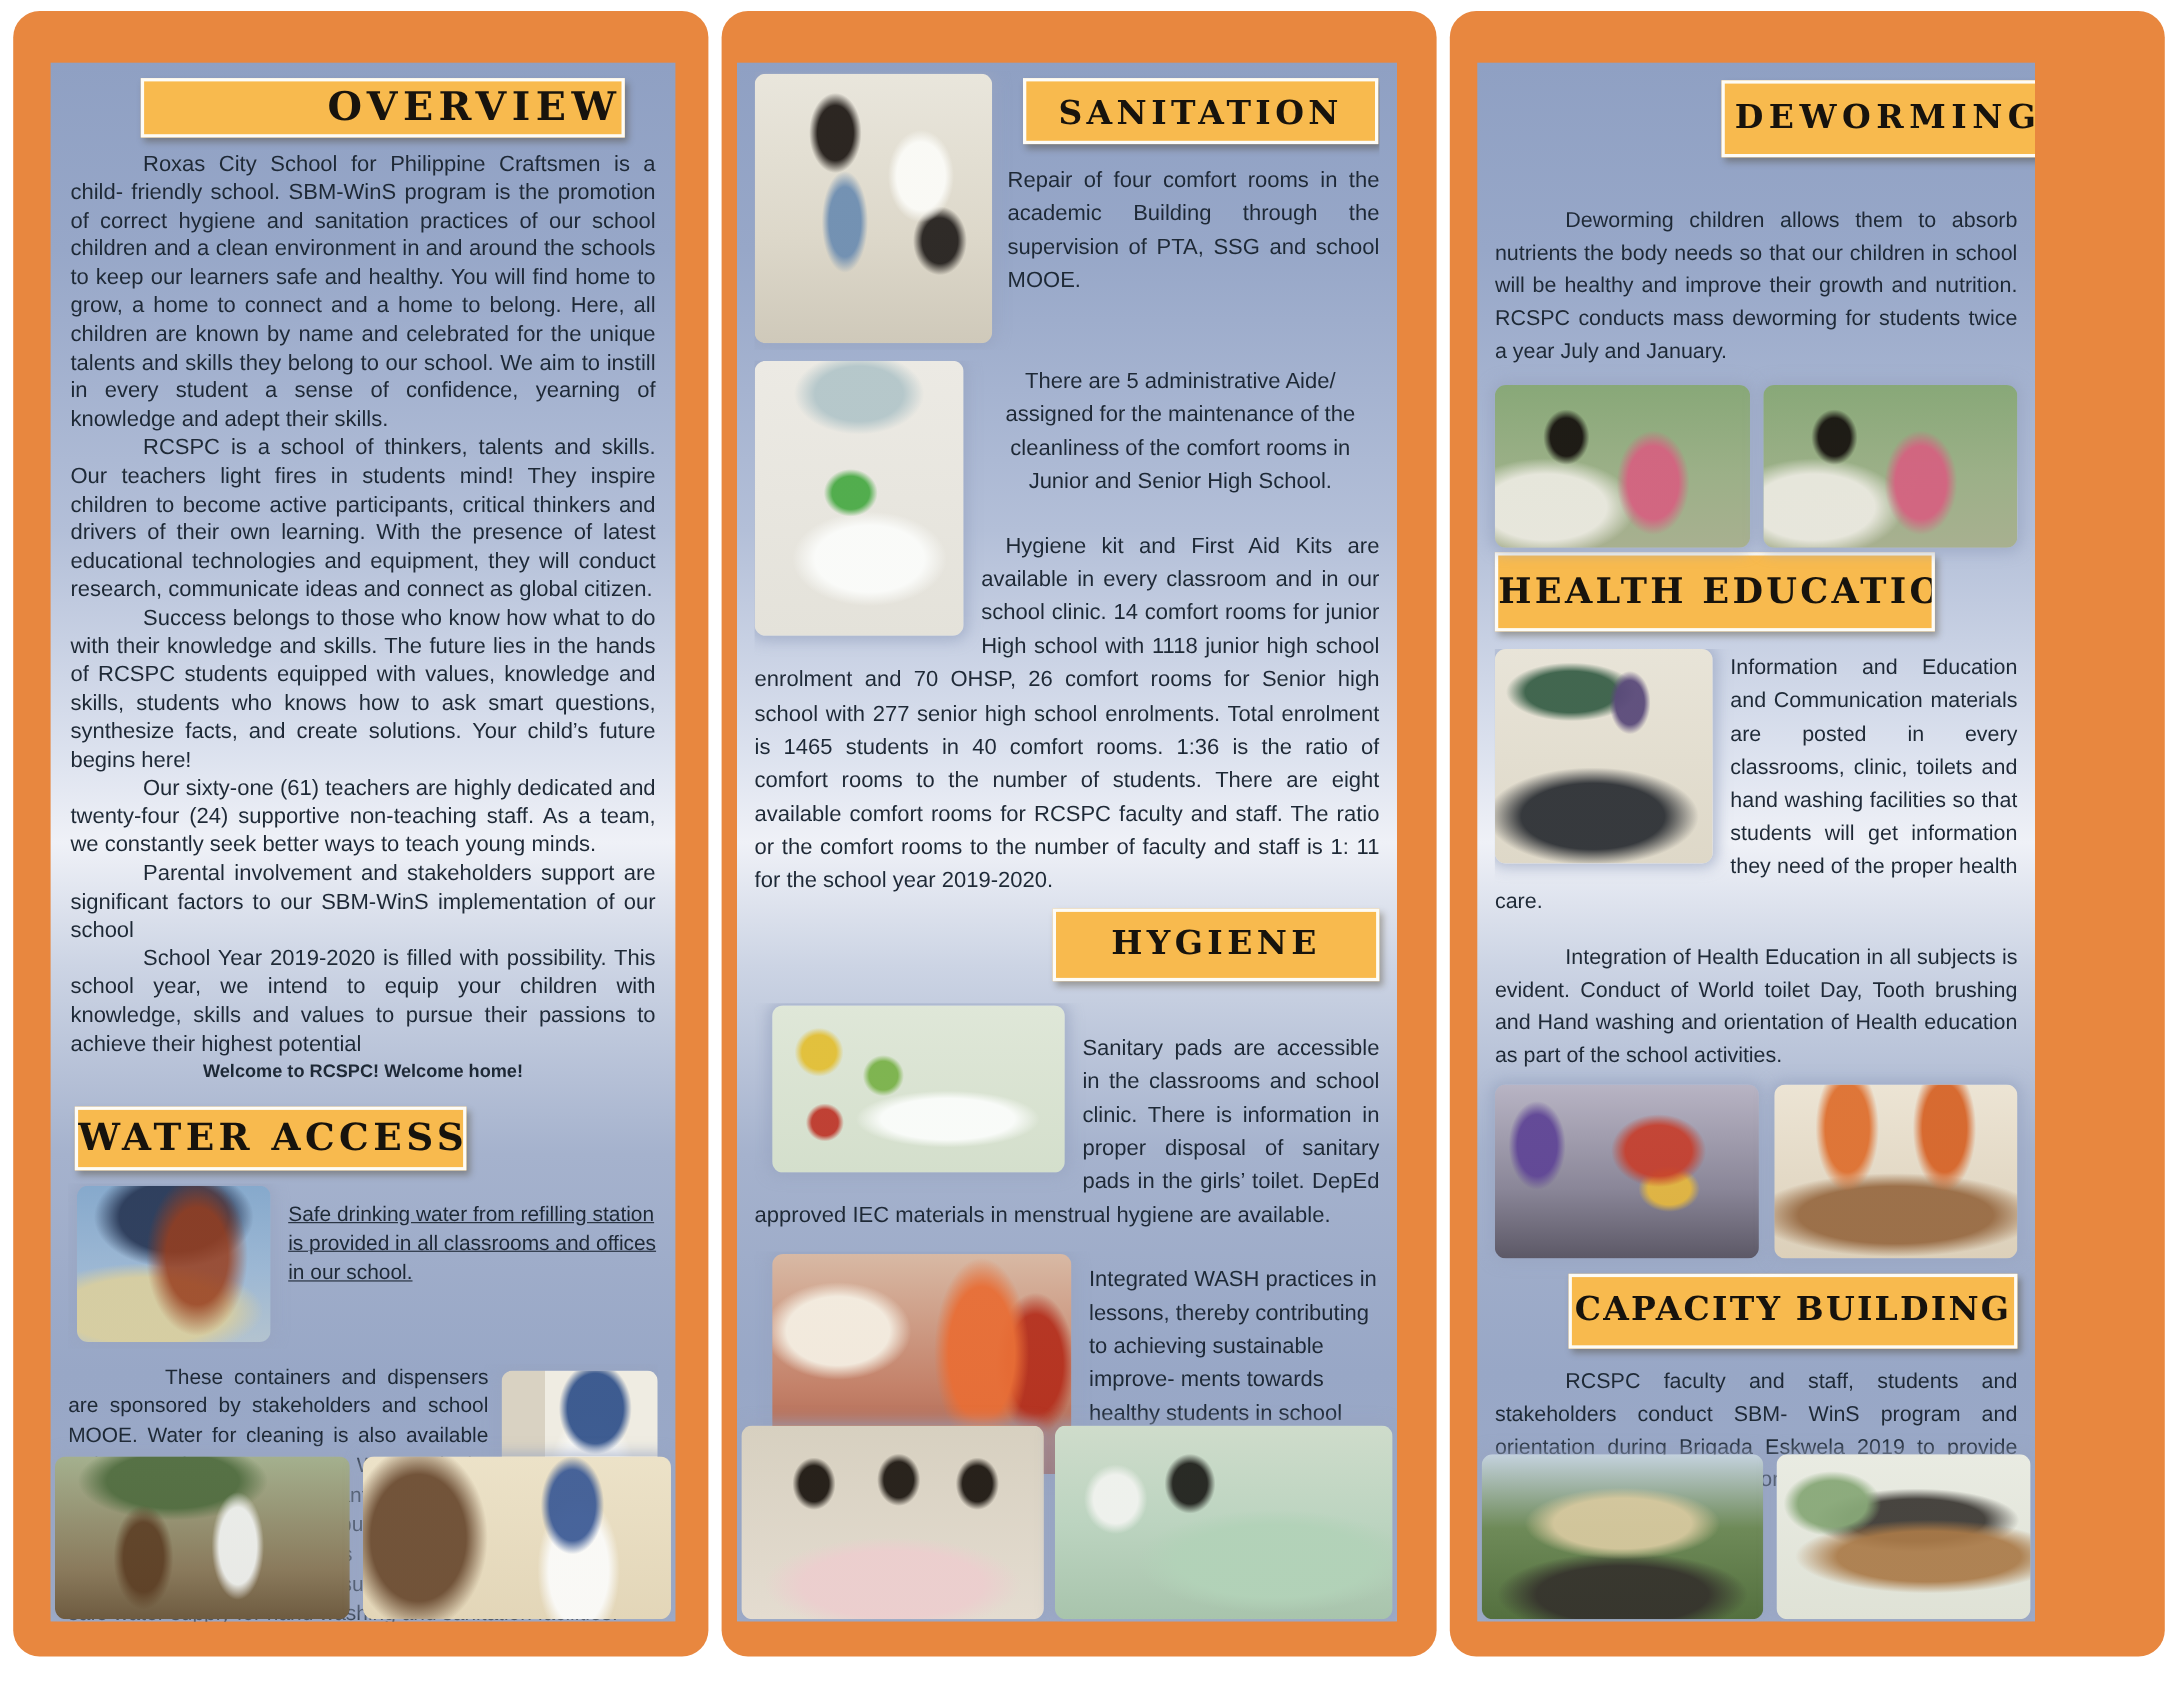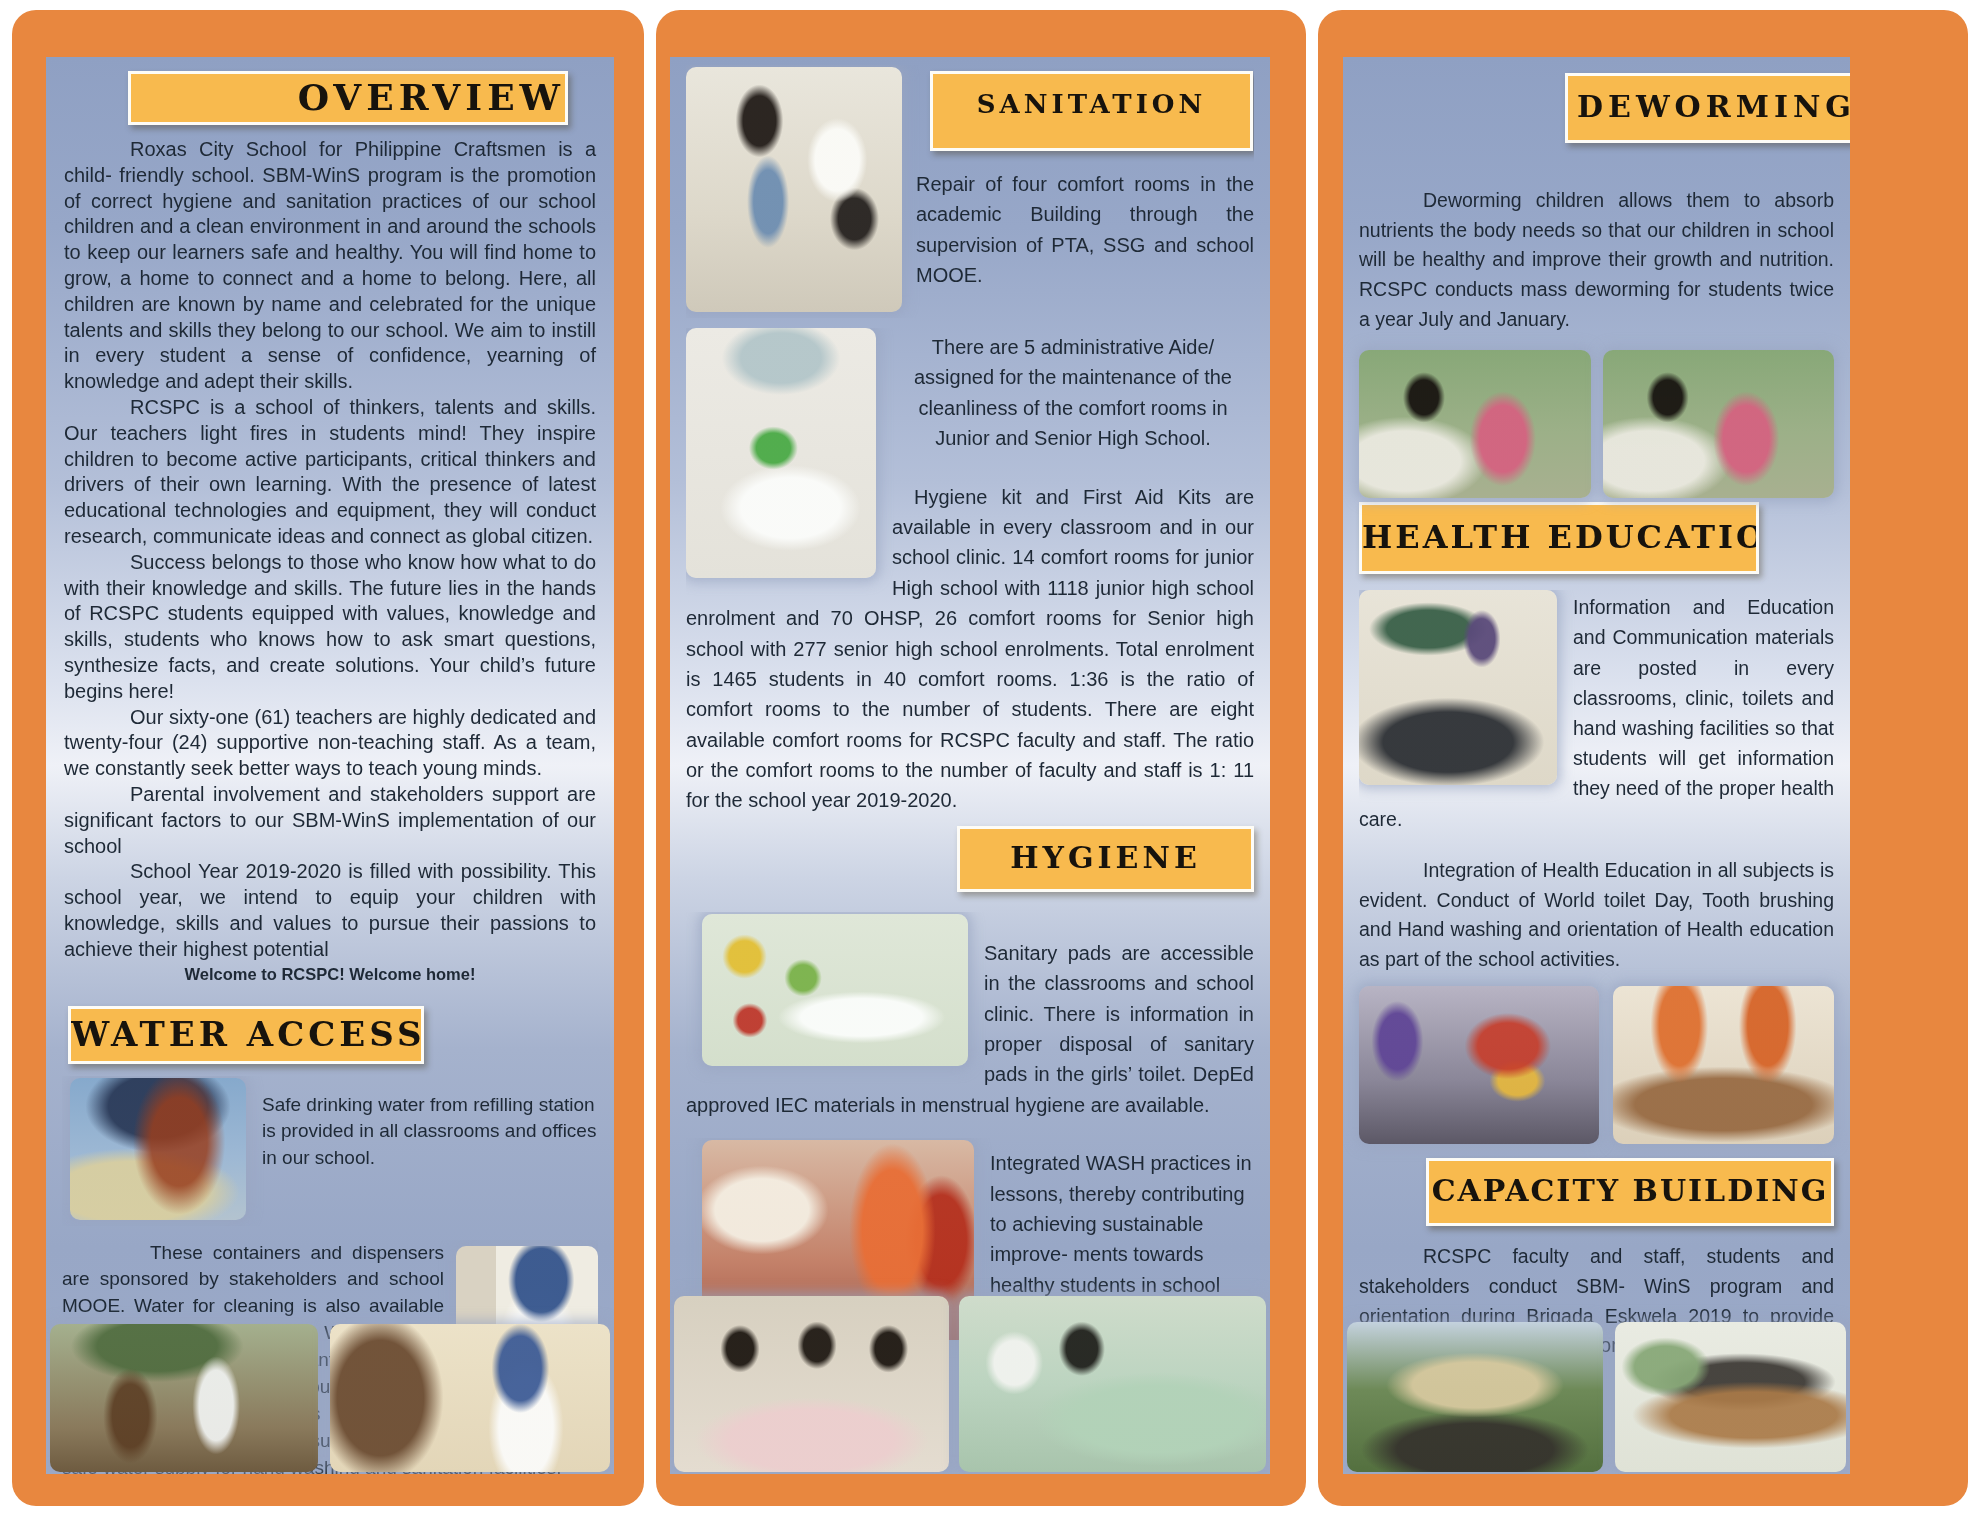--- a/index.html
+++ b/index.html
@@ -38,21 +38,21 @@
   .ov-text p { text-indent:66px; }
   .welcome { text-align:center; font-weight:bold; font-size:16.5px; margin-top:2px; }
   .wa-hbox { width:356px; height:58px; margin:22px 0 12px 6px; font-size:34px; line-height:50px; letter-spacing:4px; }
   .wa-b1, .wa-b2 { overflow:hidden; font-size:19px; line-height:1.42; }
   .ph-watertank { float:left; width:176px; height:142px; margin:2px 16px 6px 8px;
     background:
       radial-gradient(70px 110px at 62% 45%, rgba(152,62,30,.85) 0 40%, transparent 66%),
       radial-gradient(110px 70px at 50% 20%, rgba(40,55,85,.92) 0 45%, transparent 66%),
       radial-gradient(150px 60px at 35% 80%, rgba(216,206,160,.95) 0 50%, transparent 72%),
       linear-gradient(180deg,#86a9cc 0%,#9db8d4 55%,#b3c3cf 100%); }
-  .wa-b1 p { padding-top:16px; }
+  .wa-b1 p { padding-top:16px;text-decoration:underline; }
   .ph-dispenser { float:right; width:142px; height:172px; margin:6px 0 6px 12px;
     background:
       radial-gradient(46px 58px at 60% 20%, rgba(52,84,140,.95) 0 55%, transparent 72%),
       radial-gradient(58px 110px at 58% 66%, rgba(252,252,250,.95) 0 52%, transparent 72%),
       linear-gradient(90deg,#d9d2c2 0 28%, #efece2 28%); }
   .wa-b2 { margin-top:14px; }
   .wa-b2 .p2 { text-indent:88px; }
   .wa-b2 .p3 { text-indent:66px; }
   .p1-photos { position:absolute; left:4px; right:4px; bottom:2px; display:flex; gap:12px; height:148px; }
   .ph-pump { width:268px;
@@ -70,21 +70,21 @@
 
   
   .s-row1 { overflow:hidden; }
   .ph-toilet { float:left; width:216px; height:245px; margin:2px 14px 6px 0;
     background:
       radial-gradient(40px 56px at 70% 38%, rgba(250,250,246,.98) 0 55%, transparent 75%),
       radial-gradient(34px 52px at 34% 22%, rgba(34,28,24,.95) 0 48%, transparent 70%),
       radial-gradient(30px 66px at 38% 55%, rgba(104,138,176,.9) 0 48%, transparent 70%),
       radial-gradient(36px 46px at 78% 62%, rgba(28,24,22,.9) 0 45%, transparent 68%),
       linear-gradient(180deg,#e9e6dc 0%,#ddd8ca 60%,#cfc9ba 100%); }
-  .s-hbox { width:323px; height:80px; margin:6px 0 18px 244px; font-size:26px; line-height:60px; letter-spacing:4px; }
+  .s-hbox { width:323px; height:60px; margin:6px 0 18px 244px; font-size:30px; line-height:60px; letter-spacing:4px; }
   .s-p1 { font-size:20px; line-height:1.52; text-align:justify; padding-left:4px; }
   .s-row2 { overflow:hidden; margin-top:10px; }
   .ph-sink { float:left; width:190px; height:250px; margin:0 16px 8px 0;
     background:
       radial-gradient(34px 30px at 46% 48%, rgba(74,170,70,.95) 0 50%, transparent 72%),
       radial-gradient(90px 55px at 55% 72%, rgba(250,251,249,.98) 0 55%, transparent 78%),
       radial-gradient(80px 50px at 50% 12%, rgba(176,196,200,.9) 0 50%, transparent 74%),
       linear-gradient(180deg,#eceae4 0%,#e4e2da 100%); }
   .s-p2 { text-align:center; font-size:20px; line-height:1.52; margin:4px 0 28px; }
   .s-p3 { font-size:20px; line-height:1.52; text-align:justify; text-indent:22px; }

